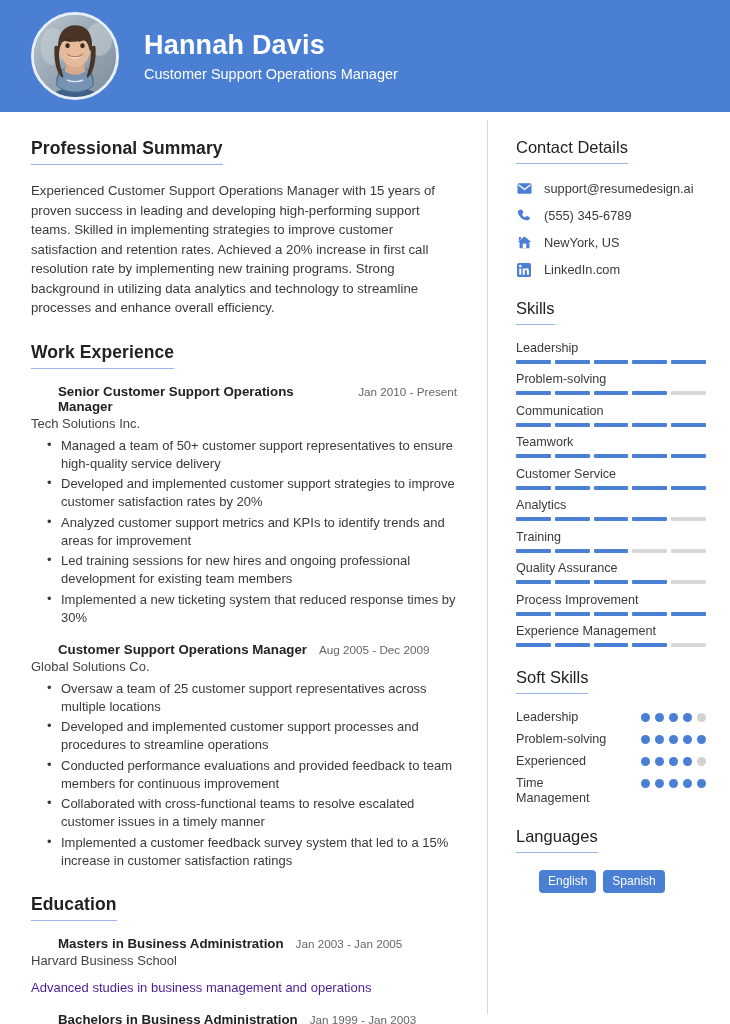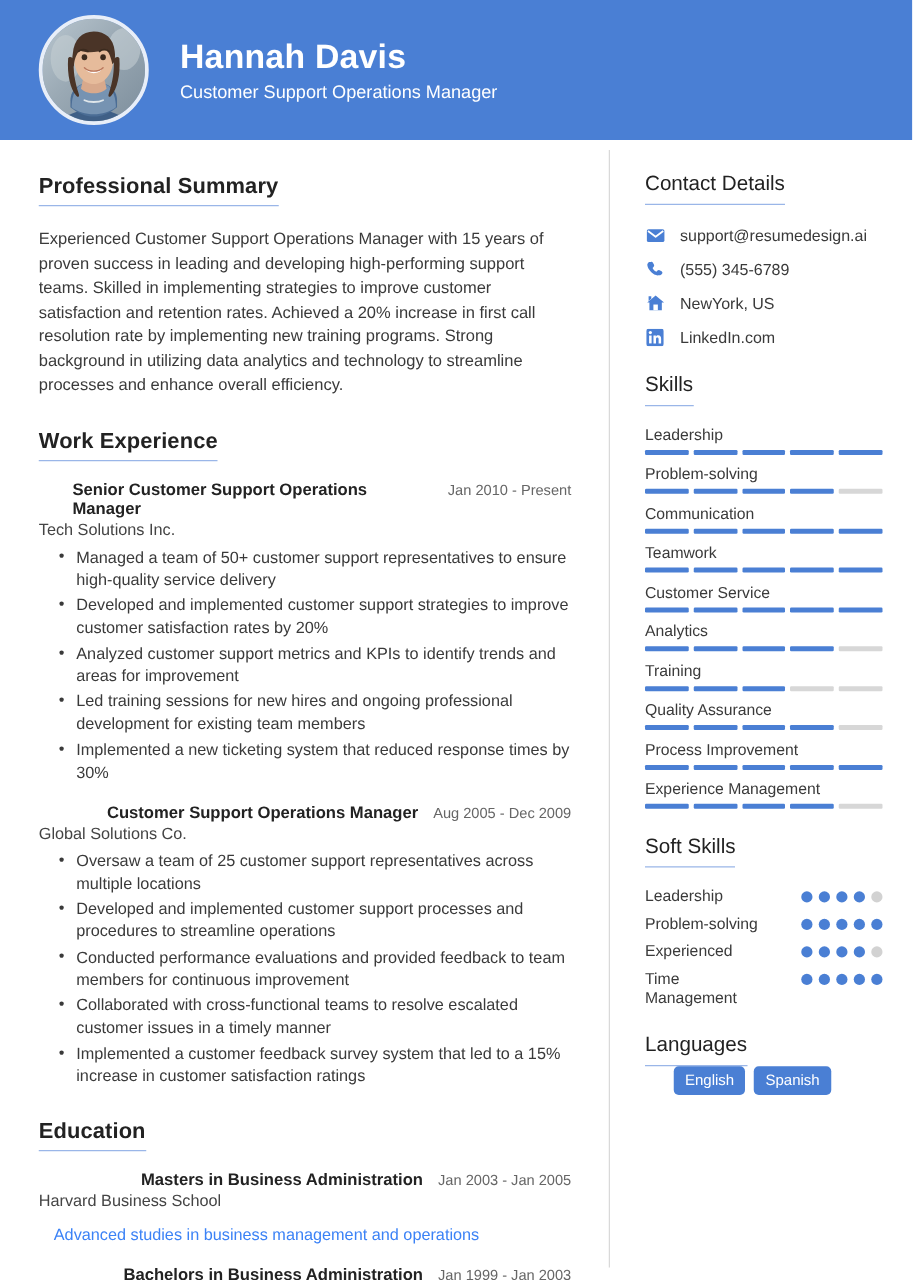--- a/index.html
+++ b/index.html
@@ -113,45 +113,44 @@
     color: #3a3a3a;
     margin-top: 16px;
     text-align: left;
   }
 
   
   .entry { margin-top: 15px; }
   .entry-row {
     display: flex;
     align-items: baseline;
-    justify-content: flex-end;
+    justify-content: flex-start;
     margin-left: 27px;
   }
   .entry-title {
     font-size: 13.3px;
     font-weight: bold;
     color: #222222;
   }
   .entry-date {
     font-size: 11.7px;
     color: #666666;
     white-space: nowrap;
     padding-left: 12px;
   }
   .entry-org {
     font-size: 13px;
     color: #444444;
     margin-top: 2px;
   }
   .entry-desc {
     font-size: 13px;
-    color: #3b82f6;
+    color: #4c1d95;
     margin-top: 11px;
     line-height: 18px;
-    margin-left: 12px;
   }
 
   ul.bullets {
     margin: 6px 0 0 0;
     padding-left: 30px;
     list-style: none;
   }
   ul.bullets li {
     font-size: 13px;
     line-height: 18px;
@@ -235,20 +234,21 @@
   .dot {
     width: 9px;
     height: 9px;
     border-radius: 50%;
     background: #d2d2d2;
   }
   .dot.on { background: #4a7fd4; }
 
   
   .lang-list {
+    margin-top: 17px;
     display: flex;
     flex-wrap: wrap;
     gap: 7px;
     padding-left: 23px;
   }
   .lang-chip {
     background: #4a7fd4;
     color: #ffffff;
     font-size: 12px;
     padding: 4px 9px 5px 9px;

